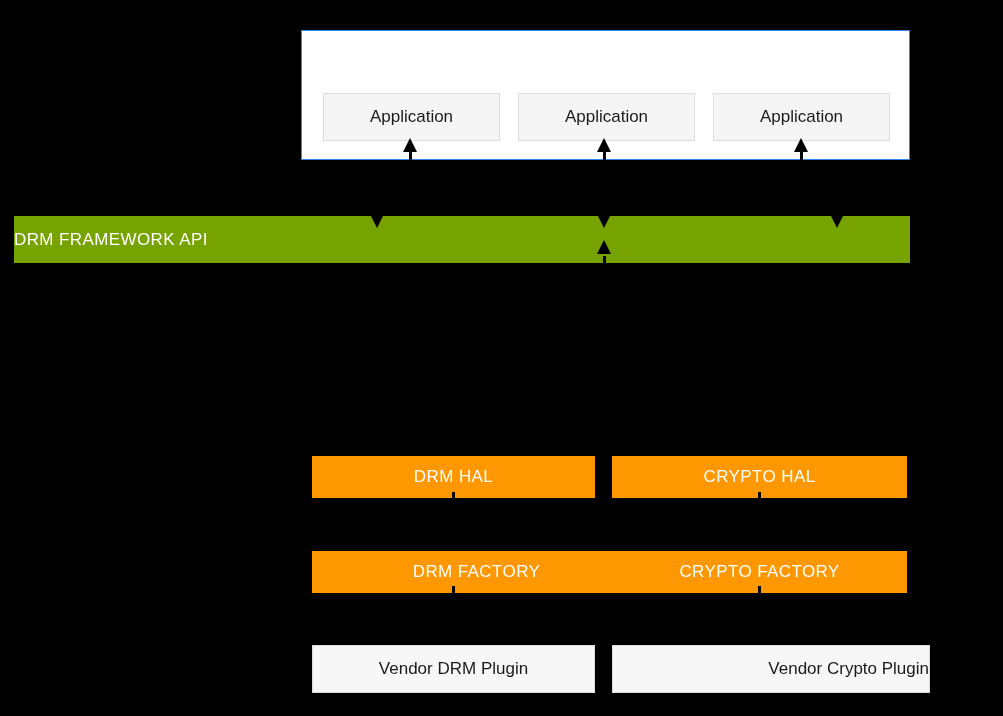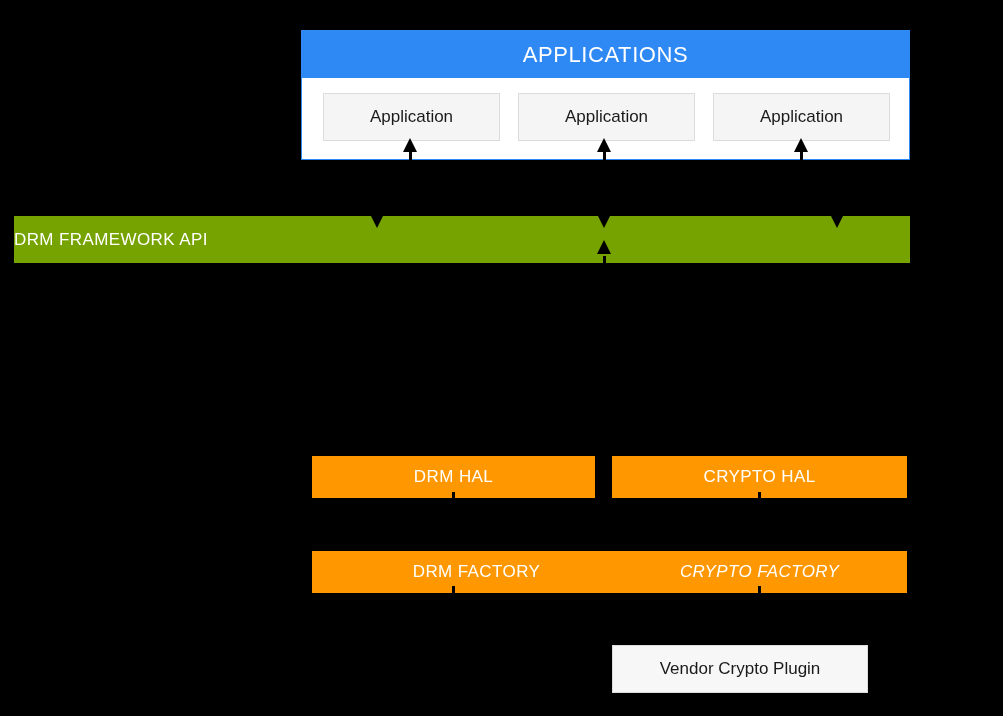--- a/index.html
+++ b/index.html
@@ -130,42 +130,42 @@
   .factory-box .box-label {
     color: #ffffff;
     font-size: 17px;
     font-weight: 500;
     letter-spacing: 0.4px;
   }
 
   .hal-box.left      { left: 312px; top: 456px; width: 283px; }
   .hal-box.right     { left: 612px; top: 456px; width: 295px; }
   .factory-box.left  { left: 312px; top: 551px; width: 310px; padding-left: 19px; }
-  .factory-box.right { left: 612px; top: 551px; width: 295px; font-style: italic; }
+  .factory-box.right { left: 612px; top: 551px; width: 295px; }
 
   
   .plugin-box {
     position: absolute;
     top: 645px;
     height: 48px;
     background: #f7f7f7;
     border: 1px solid #dcdcdc;
     display: flex;
     align-items: center;
     justify-content: center;
   }
 
   .plugin-box .box-label {
     color: #1a1a1a;
     font-size: 17px;
     font-weight: 400;
   }
 
   .plugin-box.left  { left: 312px; width: 283px; }
-  .plugin-box.right { left: 612px; width: 256px; }
+  .plugin-box.right { left: 612px; width: 318px; justify-content: flex-end; }
 
   
   
   .arrow {
     position: absolute;
     width: 0; height: 0;
   }
 
   .arrow-stem {
     position: absolute;
@@ -195,23 +195,20 @@
     background: #000000;
   }
 </style>
 </head>
 <body>
 
 <div id="diagram-canvas">
 
   <div class="apps-container">
 
-    <div class="apps-header">
-      <span class="apps-header-label">APPLICATIONS</span>
-    </div>
 
     <div class="app-box a1">
       <span class="app-box-label">Application</span>
     </div>
 
     <div class="app-box a2">
       <span class="app-box-label">Application</span>
     </div>
 
     <div class="app-box a3">
@@ -273,18 +270,21 @@
     <span class="box-label">DRM FACTORY</span>
   </div>
 
   <div class="factory-box right">
     <span class="box-label">CRYPTO FACTORY</span>
   </div>
 
   <div class="tick" style="left:452px; top:586px; height:60px;"></div>
   <div class="tick" style="left:758px; top:586px; height:60px;"></div>
 
+  <div class="plugin-box left">
+    <span class="box-label">Vendor DRM Plugin</span>
+  </div>
 
   <div class="plugin-box right">
     <span class="box-label">Vendor Crypto Plugin</span>
   </div>
 
 </div>
 
 </body></html>

